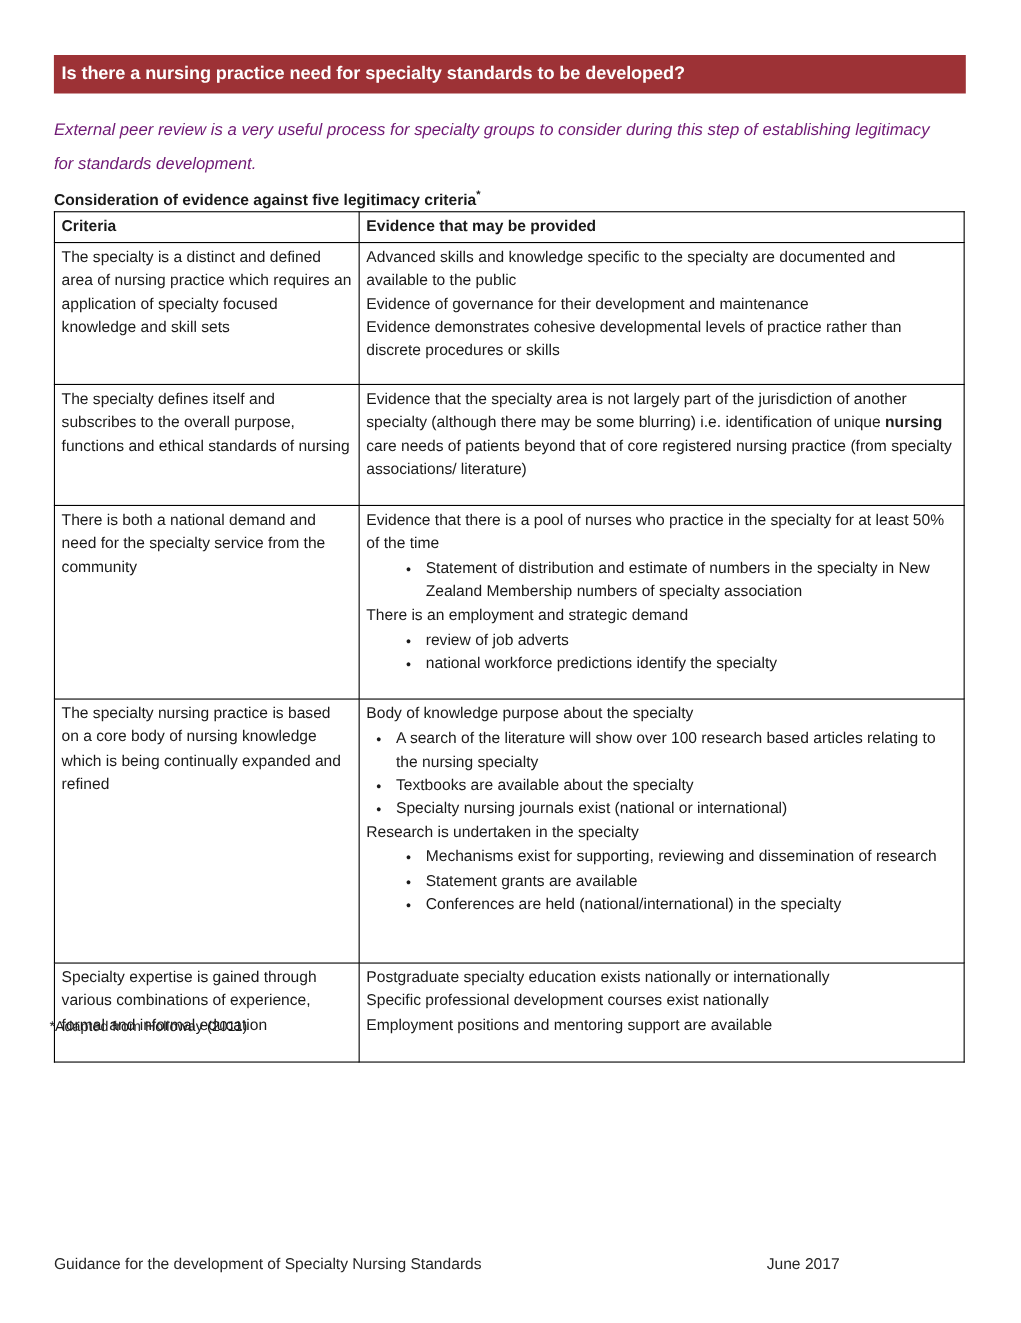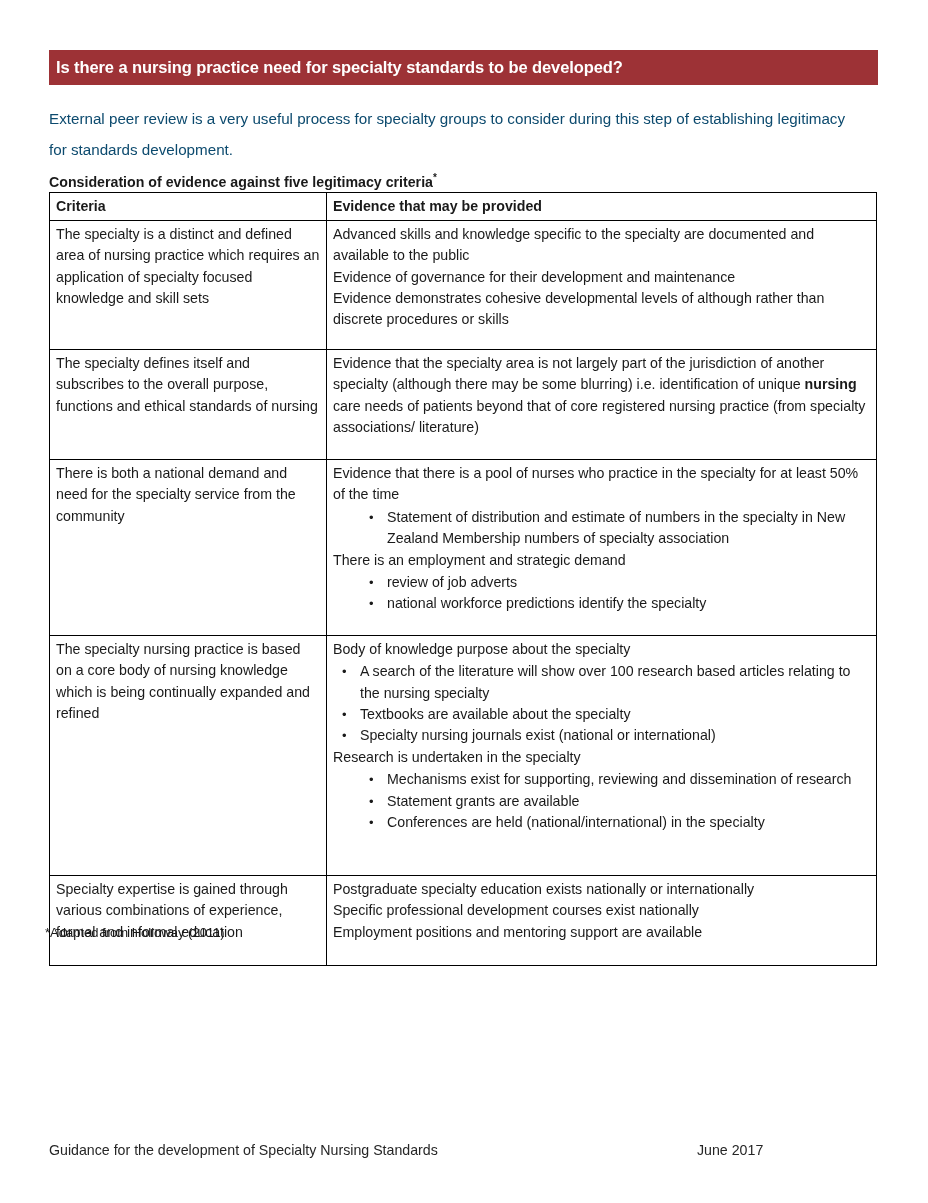--- a/index.html
+++ b/index.html
@@ -46,22 +46,23 @@
     white-space: nowrap;
   }
 
   
   .intro {
     position: absolute;
     left: 49px;
     top: 88px;
     width: 812px;
     font-size: 15.2px;
+    font-style: italic;
     line-height: 31px;
-    color: #0c4a6e;
+    color: #701a75;
   }
 
   
   .subheading {
     position: absolute;
     left: 49px;
     top: 150px;
     font-size: 14.2px;
     font-weight: bold;
     line-height: 1.3;
@@ -199,21 +200,21 @@
           <th>Evidence that may be provided</th>
         </tr>
       </thead>
       <tbody>
 
         <tr>
           <td class="r1">The specialty is a distinct and defined area of nursing practice which requires an application of specialty focused knowledge and skill sets</td>
           <td>
             <p class="cell-p">Advanced skills and knowledge specific to the specialty are documented and available to the public</p>
             <p class="cell-p">Evidence of governance for their development and maintenance</p>
-            <p class="cell-p">Evidence demonstrates cohesive developmental levels of although rather than discrete procedures or skills</p>
+            <p class="cell-p">Evidence demonstrates cohesive developmental levels of practice rather than discrete procedures or skills</p>
           </td>
         </tr>
 
         <tr>
           <td class="r2">The specialty defines itself and subscribes to the overall purpose, functions and ethical standards of nursing</td>
           <td>
             <p class="cell-p"><span>Evidence that the specialty area is not largely part of the jurisdiction of another specialty (although there may be some blurring) i.e.  identification of unique </span><span class="b">nursing</span><span> care needs of patients beyond that of core registered nursing practice (from specialty associations/ literature)</span></p>
           </td>
         </tr>
 

